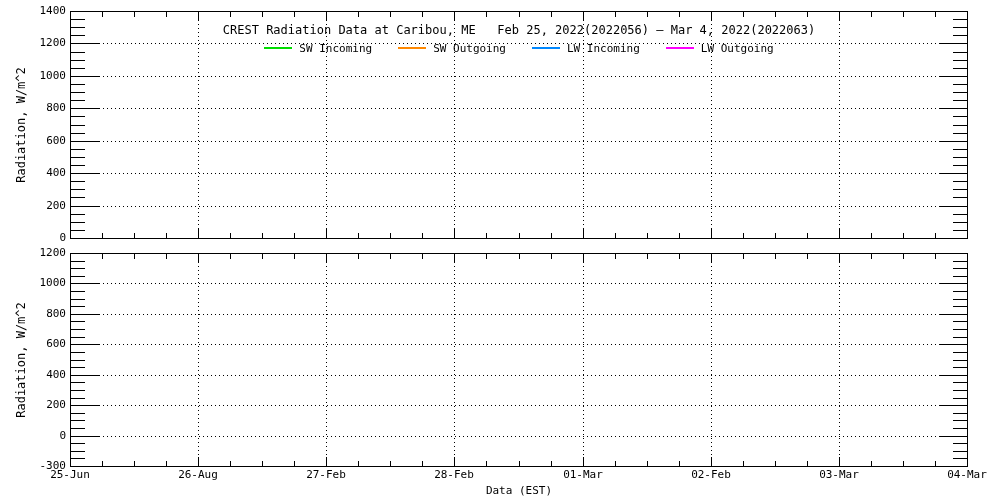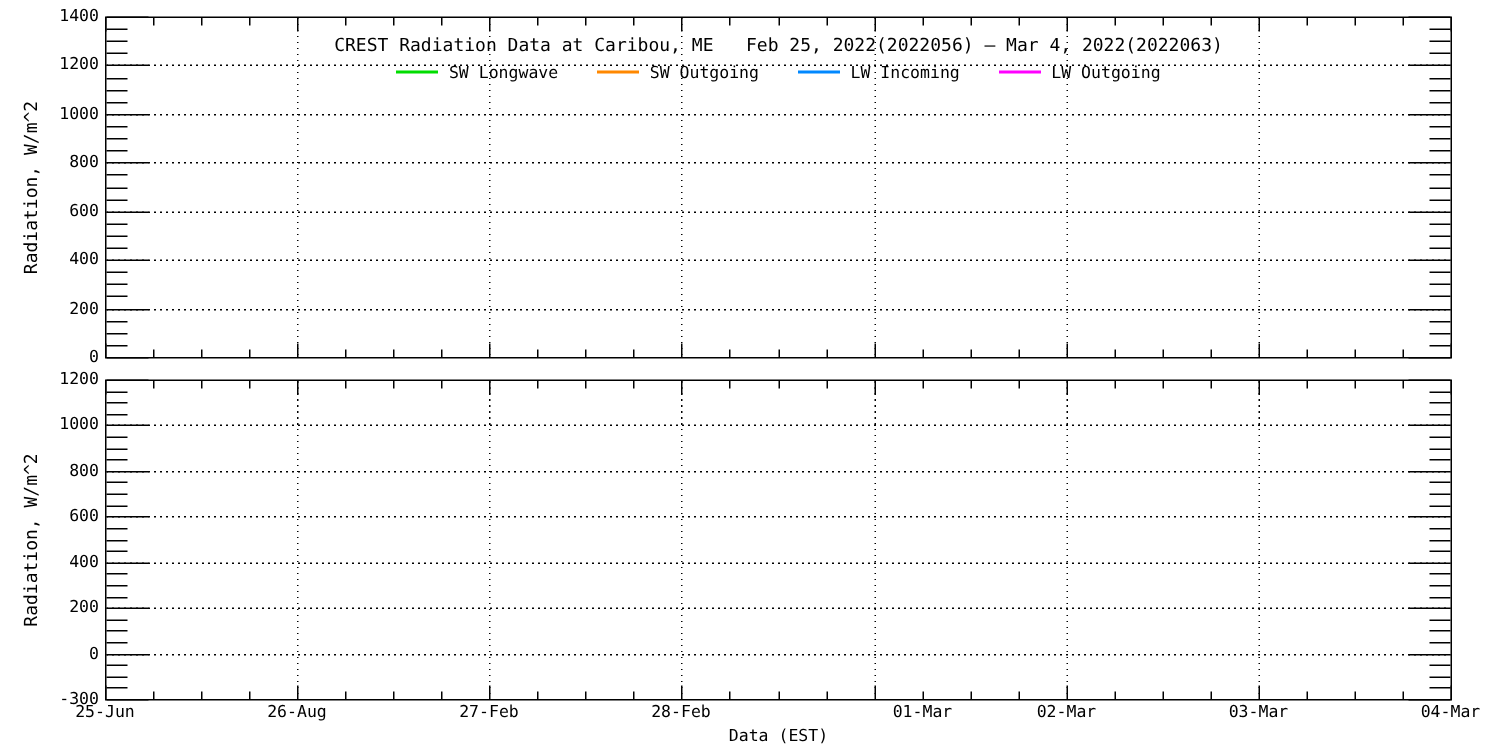--- a/index.html
+++ b/index.html
@@ -29,21 +29,21 @@
 
   <div class="frame" style="left:70px;top:11px;width:898px;height:228px;"></div>
   <div class="frame" style="left:70px;top:253px;width:898px;height:214px;"></div>
 
   <div class="ylabel" style="left:21px;top:125px;">Radiation, W/m^2</div>
   <div class="ylabel" style="left:21px;top:360px;">Radiation, W/m^2</div>
 
   <div class="legend" style="top:41px;height:14px;" id="legend-0">
       <div class="legend-item">
         <span class="swatch" style="background: rgb(0, 221, 0);"></span>
-        <span>SW Longwave</span>
+        <span>SW Incoming</span>
       </div>
       <div class="legend-item">
         <span class="swatch" style="background: rgb(255, 136, 0);"></span>
         <span>SW Outgoing</span>
       </div>
       <div class="legend-item">
         <span class="swatch" style="background: rgb(0, 136, 255);"></span>
         <span>LW Incoming</span>
       </div>
       <div class="legend-item">
@@ -322,20 +322,20 @@
       <div class="tick" style="left: 903px; top: 254px; width: 1px; height: 5px;"></div>
       <div class="tick" style="left: 903px; top: 461px; width: 1px; height: 5px;"></div>
       <div class="tick" style="left: 935px; top: 254px; width: 1px; height: 5px;"></div>
       <div class="tick" style="left: 935px; top: 461px; width: 1px; height: 5px;"></div>
       <div class="tick" style="left: 967px; top: 254px; width: 1px; height: 9px;"></div>
       <div class="tick" style="left: 967px; top: 457px; width: 1px; height: 9px;"></div>
       <div class="xtl" style="left: 35px; top: 469px;">25-Jun</div>
       <div class="xtl" style="left: 163px; top: 469px;">26-Aug</div>
       <div class="xtl" style="left: 291px; top: 469px;">27-Feb</div>
       <div class="xtl" style="left: 419px; top: 469px;">28-Feb</div>
-      <div class="xtl" style="left: 580px; top: 469px;">01-Mar</div>
-      <div class="xtl" style="left: 676px; top: 469px;">02-Mar</div>
+      <div class="xtl" style="left: 548px; top: 469px;">01-Mar</div>
+      <div class="xtl" style="left: 676px; top: 469px;">02-Feb</div>
       <div class="xtl" style="left: 804px; top: 469px;">03-Mar</div>
       <div class="xtl" style="left: 932px; top: 469px;">04-Mar</div>
     </div>
 
   <div class="xlabel" style="top:484px;">Data (EST)</div>
 </div>
 
 </body></html>

